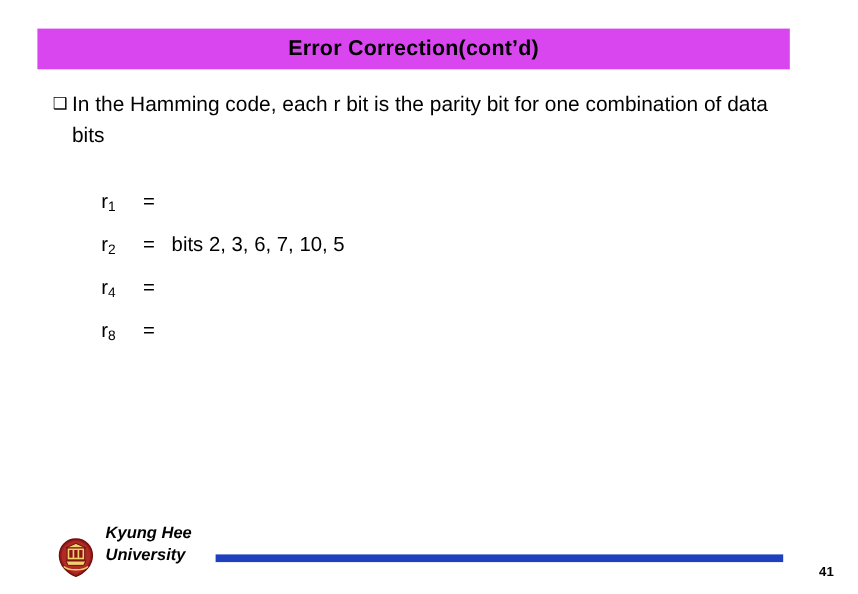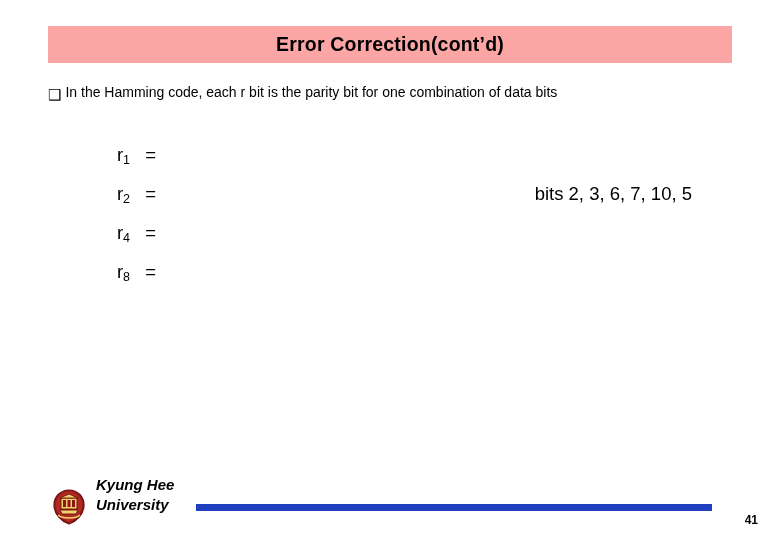--- a/index.html
+++ b/index.html
@@ -15,25 +15,25 @@
     overflow: hidden;
   }
   .slide {
     position: absolute;
     inset: 0;
     background: #ffffff;
   }
   
   .title-bar {
     position: absolute;
-    left: 48px;
+    left: 34px;
     top: 26px;
     width: 684px;
     height: 37px;
-    background: #fca5a5;
+    background: #d946ef;
     display: flex;
     align-items: center;
     justify-content: center;
   }
   .title-text {
     font-size: 19.5px;
     font-weight: bold;
     color: #000000;
     letter-spacing: 0.2px;
     white-space: nowrap;
@@ -49,32 +49,31 @@
   }
   .bullet-marker {
     font-size: 15px;
     color: #000000;
     line-height: 1;
     margin-top: 5px;
     margin-right: 4px;
     flex: 0 0 auto;
   }
   .bullet-text {
-    font-size: 14px;
+    font-size: 19px;
     color: #000000;
     line-height: 1.45;
     max-width: 650px;
   }
   
   .eq-list {
     position: absolute;
     left: 92px;
-    top: 144px;
+    top: 172px;
     width: 600px;
-    text-align: right;
   }
   .eq-row {
     display: flex;
     align-items: baseline;
     height: 39px;
     font-size: 18.5px;
     color: #000000;
   }
   .eq-label {
     width: 38px;

